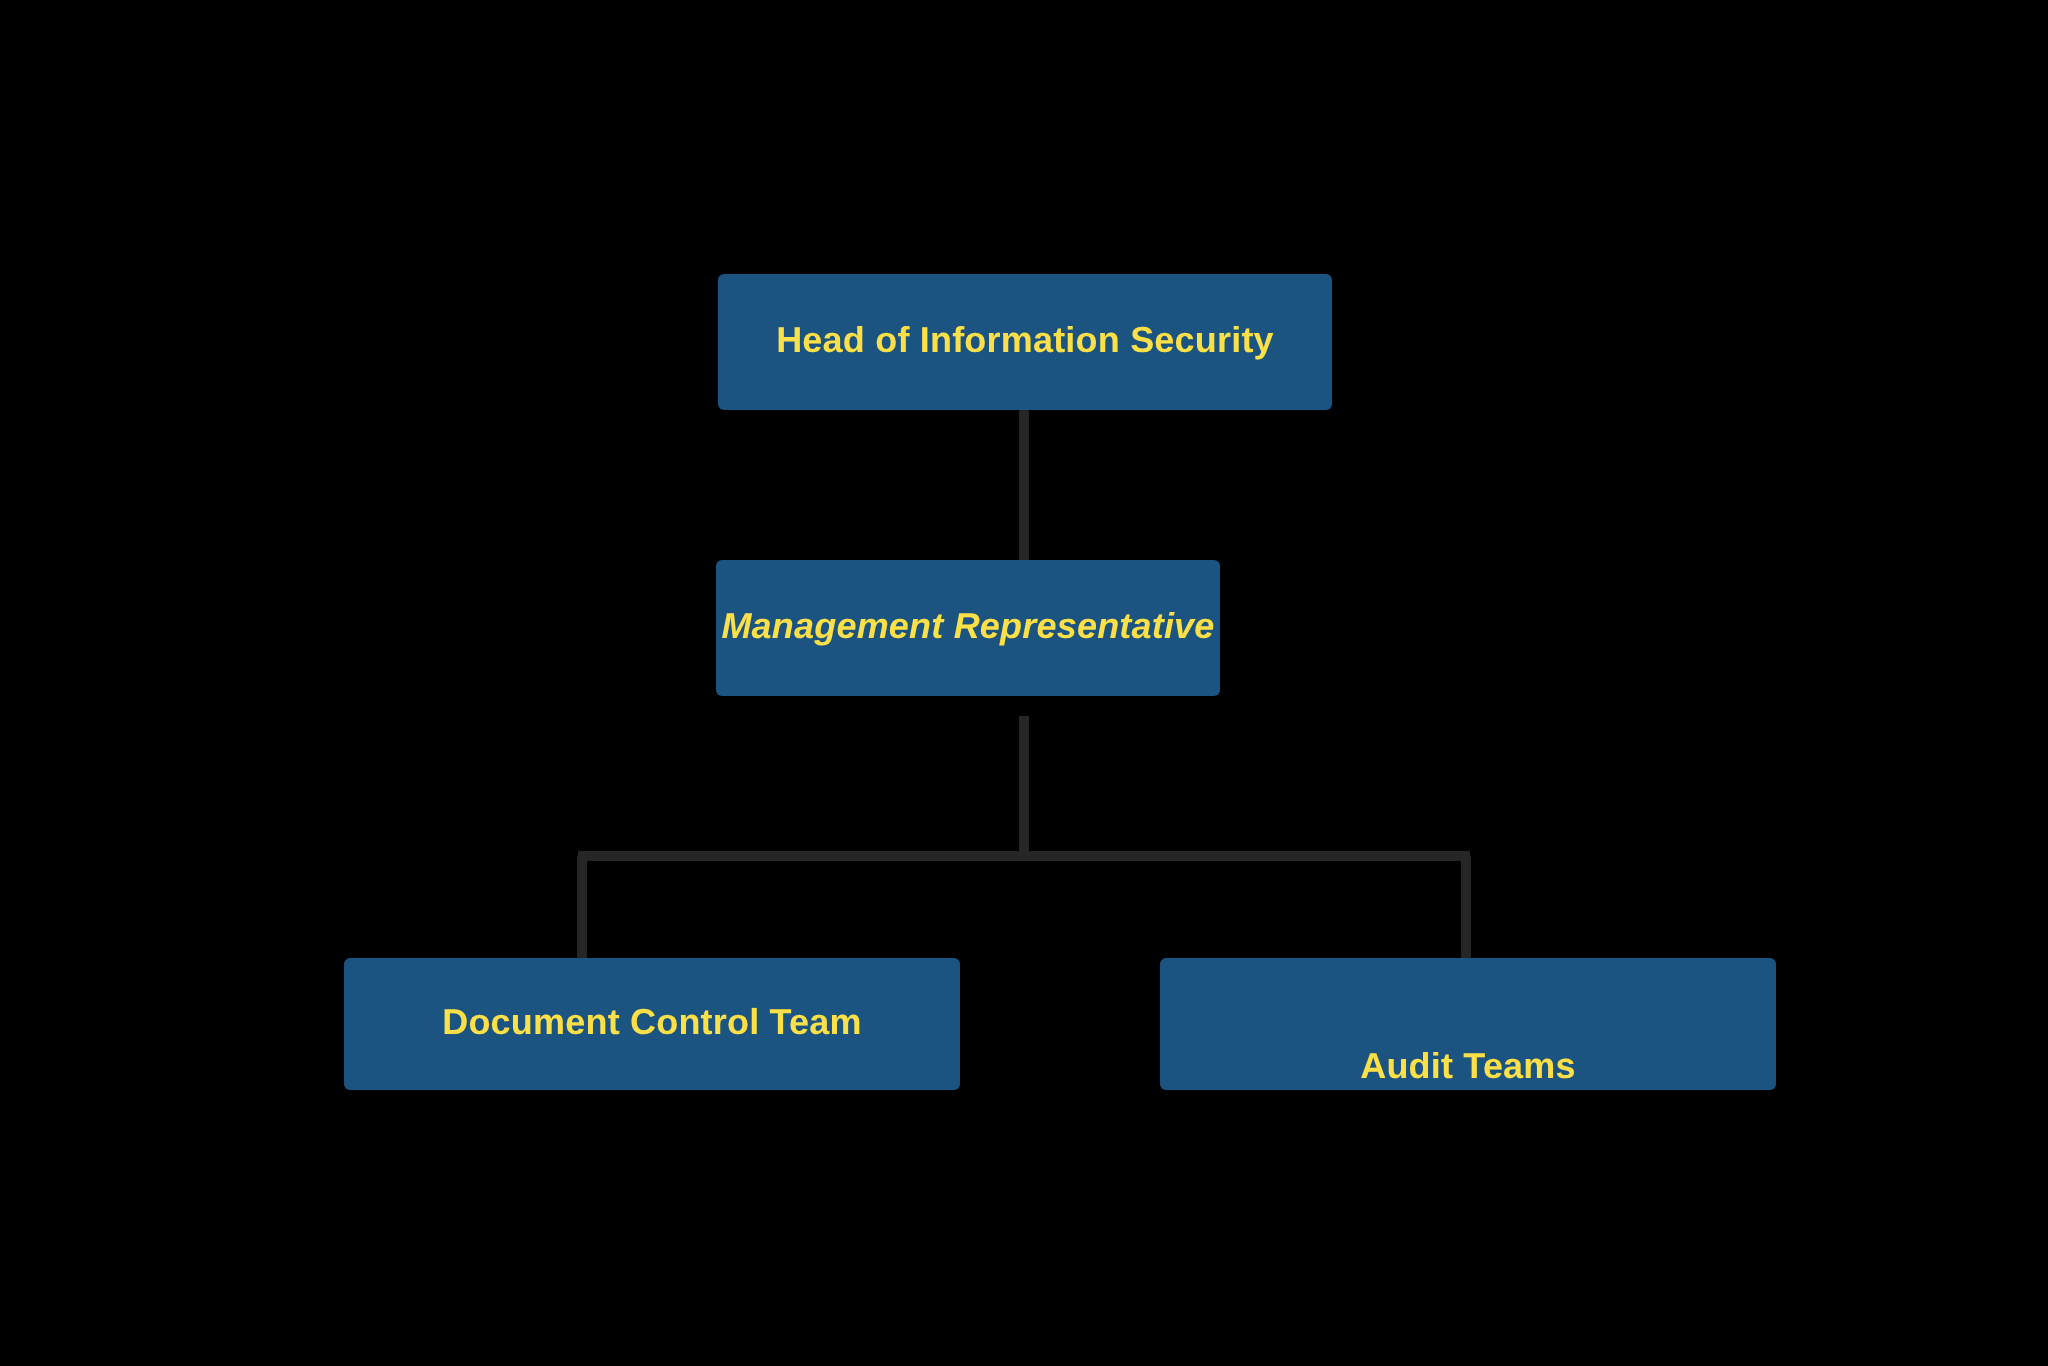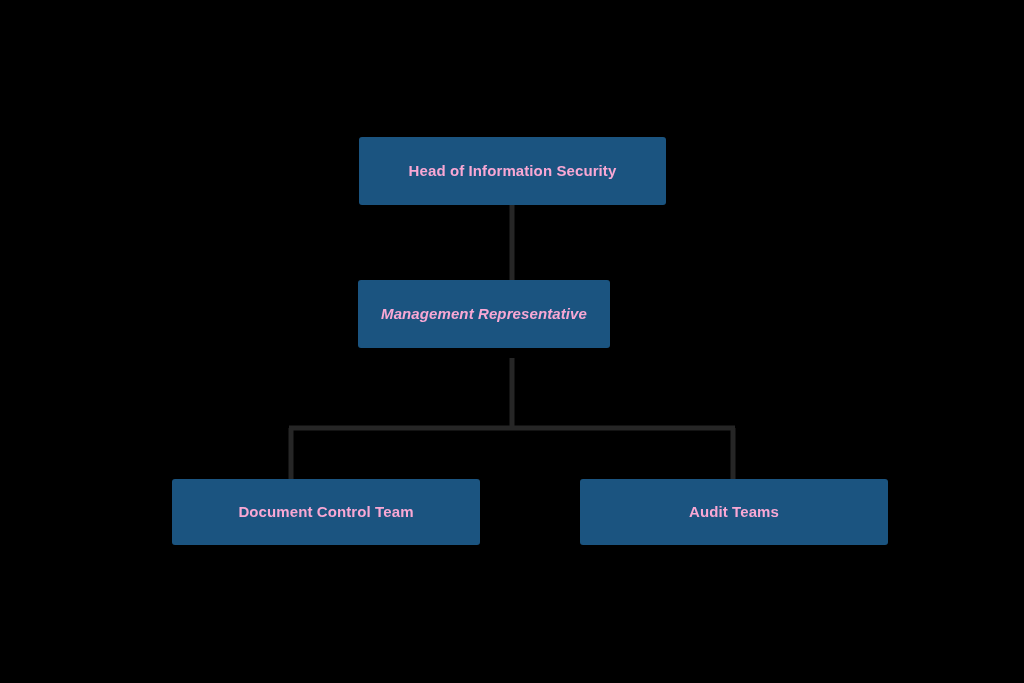--- a/index.html
+++ b/index.html
@@ -32,22 +32,22 @@
     box-sizing: border-box;
     background: #1b5480;
     border-radius: 3px;
     display: flex;
     align-items: center;
     justify-content: center;
     text-align: center;
     z-index: 2;
   }
   .node-label {
-    color: #f9a8d4;
-    font-size: 15px;
+    color: #fde047;
+    font-size: 18px;
     font-weight: bold;
     letter-spacing: 0.1px;
     line-height: 1.2;
     padding: 0 12px;
     white-space: nowrap;
   }
   
   #node-head-of-information-security {
     left: 359px;
     top: 137px;
@@ -68,20 +68,21 @@
     top: 479px;
     width: 308px;
     height: 66px;
     margin-left: 36px;
   }
   #node-audit-teams {
     left: 580px;
     top: 479px;
     width: 308px;
     height: 66px;
+    align-items: flex-end;
   }
 </style>
 </head>
 <body>
 
 <div id="chart-canvas">
 
   <svg class="connector-layer" width="1024" height="683" viewBox="0 0 1024 683" aria-hidden="true">
 
     <line x1="512" y1="205" x2="512" y2="291" stroke="#262626" stroke-width="5" stroke-linecap="butt"></line>

